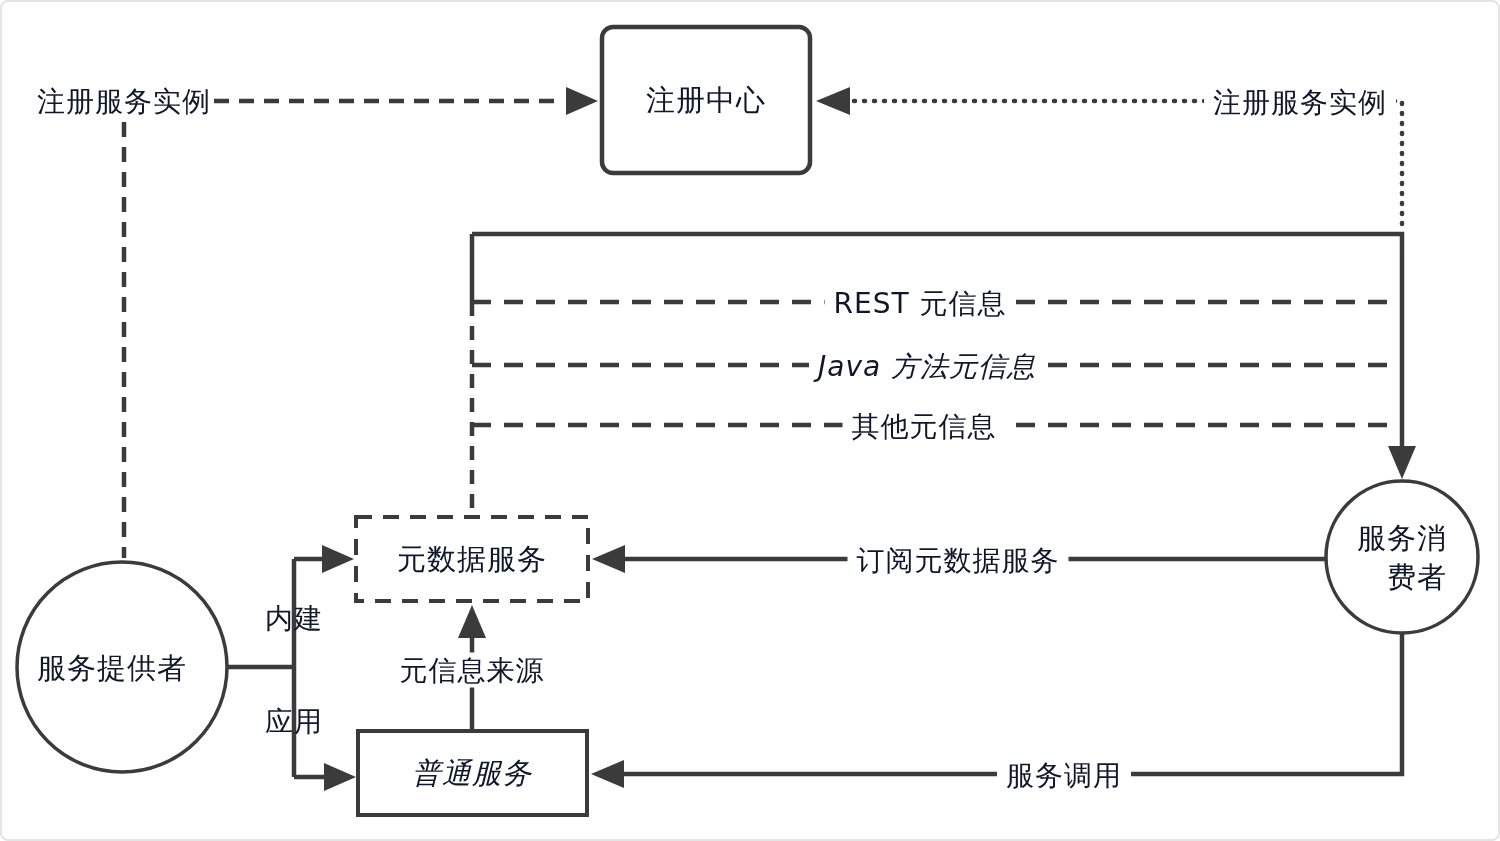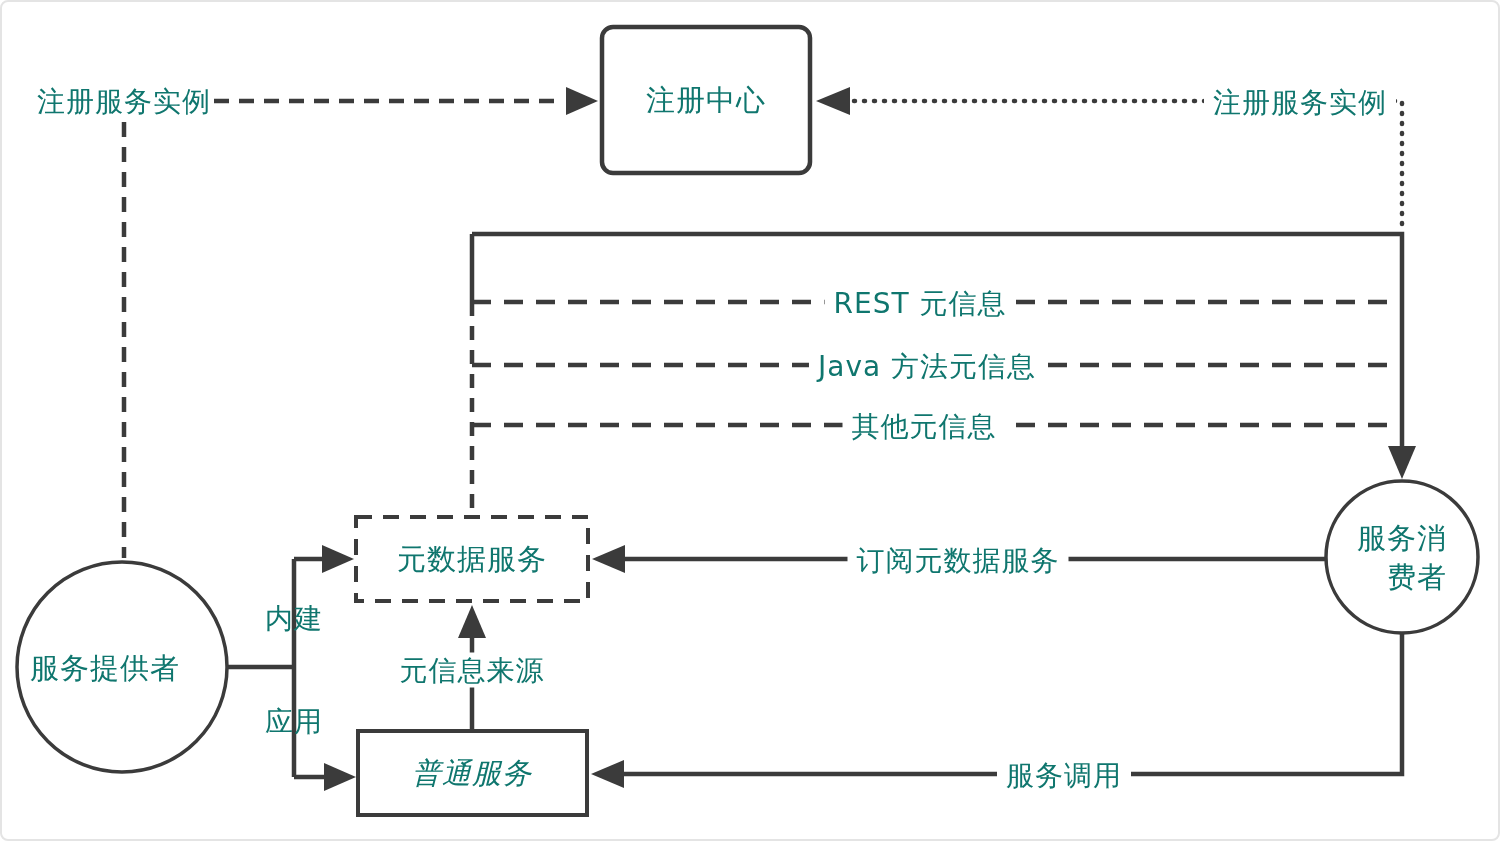--- a/index.html
+++ b/index.html
@@ -20,21 +20,21 @@
   }
   .stage svg {
     position: absolute;
     left: 0; top: 0;
     z-index: 1;
   }
   .lbl {
     position: absolute;
     z-index: 2;
     font-size: 28px;
-    color: #0f766e;
+    color: #0f172a;
     letter-spacing: 1px;
     white-space: nowrap;
     transform: translate(-50%, -50%);
     line-height: 1.25;
   }
   .lbl.bg {
     background: #ffffff;
     padding: 0 9px;
   }
   .lbl.node {
@@ -84,30 +84,30 @@
     <polygon points="589,772 622,758 622,786" fill="#3b3b3b"></polygon>
 
     <rect x="600" y="25" width="208" height="146" rx="11" fill="#ffffff" stroke="#3b3b3b" stroke-width="4.5"></rect>
     <rect x="354" y="515" width="232" height="84" fill="#ffffff" stroke="#3b3b3b" stroke-width="4" stroke-dasharray="16 11"></rect>
     <rect x="356" y="729" width="229" height="84" fill="#ffffff" stroke="#3b3b3b" stroke-width="4"></rect>
     <circle cx="120" cy="665" r="105" fill="#ffffff" stroke="#3b3b3b" stroke-width="3.5"></circle>
     <circle cx="1400" cy="555" r="76" fill="#ffffff" stroke="#3b3b3b" stroke-width="3.5"></circle>
   </svg>
 
   <div class="lbl node" style="left:704px; top:98px;">注册中心</div>
-  <div class="lbl node" style="left:103px; top:666px;">服务提供者</div>
+  <div class="lbl node" style="left:110px; top:666px;">服务提供者</div>
   <div class="lbl node twoline" style="left:1400px; top:556px;">服务消
 费者</div>
   <div class="lbl node" style="left:470px; top:557px;">元数据服务</div>
   <div class="lbl node" style="left:470px; top:771px;font-style:italic;">普通服务</div>
 
   <div class="lbl" style="left:122px; top:99px;">注册服务实例</div>
   <div class="lbl bg" style="left:1298px; top:100px;">注册服务实例</div>
   <div class="lbl bg" style="left:918px; top:301px;">REST 元信息</div>
-  <div class="lbl bg" style="left:925px; top:364px;">Java 方法元信息</div>
+  <div class="lbl bg" style="left:925px; top:364px;font-style:italic;">Java 方法元信息</div>
   <div class="lbl bg" style="left:922px; top:424px;font-family:Liberation Serif, serif;">其他元信息</div>
   <div class="lbl bg" style="left:956px; top:558px;">订阅元数据服务</div>
   <div class="lbl" style="left:292px; top:616px;">内建</div>
   <div class="lbl" style="left:292px; top:719px;">应用</div>
   <div class="lbl bg" style="left:470px; top:668px;">元信息来源</div>
   <div class="lbl bg" style="left:1062px; top:773px;">服务调用</div>
 
 </div>
 
 </body></html>

